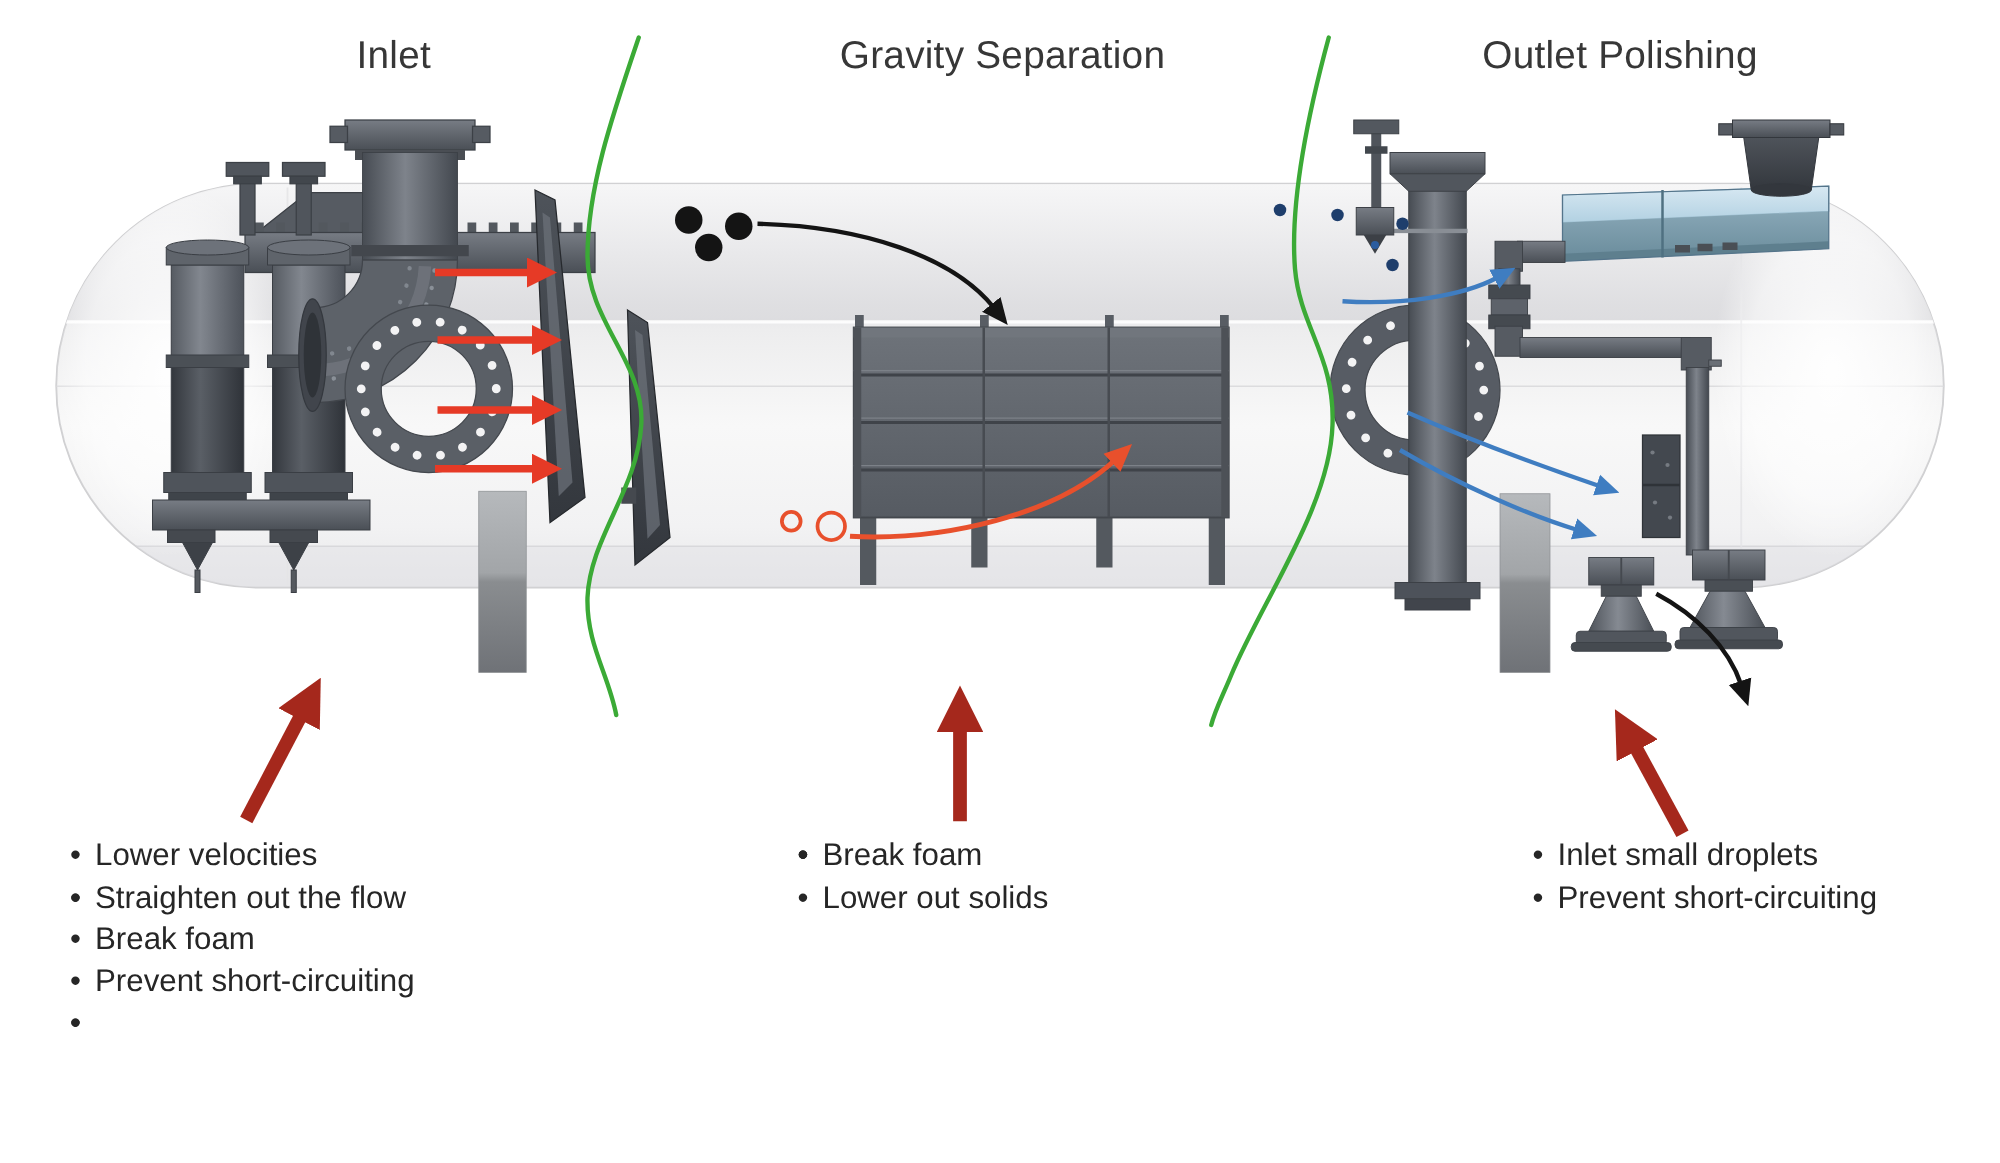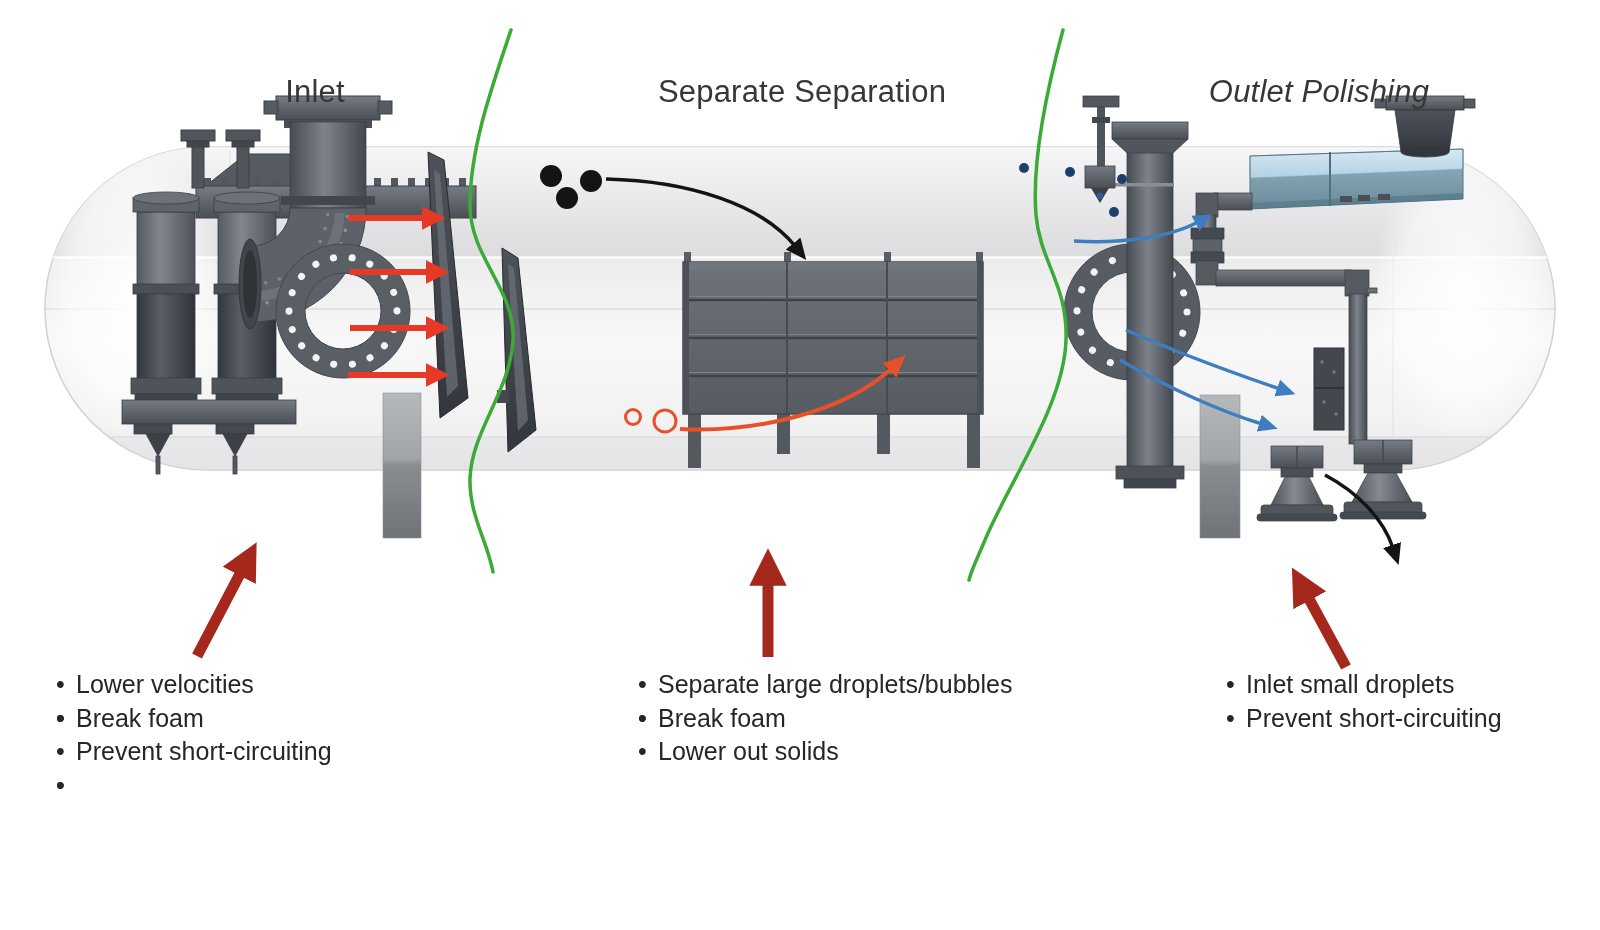--- a/index.html
+++ b/index.html
@@ -1,23 +1,23 @@
 <!DOCTYPE html>
 <html><head>
 <meta charset="utf-8">
 <style>
   html,body{margin:0;padding:0;background:#ffffff;}
   .canvas{position:relative;width:1600px;height:930px;background:#ffffff;overflow:hidden;
           font-family:"Liberation Sans", sans-serif;}
   .art{position:absolute;left:0;top:0;}
   .title{position:absolute;top:26px;font-size:31px;color:#373737;text-align:center;
-         letter-spacing:0.2px;margin-top:48px;}
+         letter-spacing:0.2px;}
   .title.inlet{left:165px;width:300px;}
   .title.gravity{left:602px;width:400px;}
-  .title.outlet{left:1119px;width:400px;font-style:italic;}
+  .title.outlet{left:1096px;width:400px;}
   .bullets{position:absolute;list-style:none;margin:0;padding:0;font-size:25px;color:#262626;}
   .bullets li{position:relative;padding-left:21px;line-height:33.5px;white-space:nowrap;}
   .bullets .bullet{position:absolute;left:1px;}
   .bullets.inlet{left:55px;top:668px;}
   .bullets.gravity{left:637px;top:668px;}
   .bullets.outlet{left:1225px;top:668px;}
 </style>
 </head>
 <body>
 
@@ -350,35 +350,35 @@
   <path d="M1325,475 C1357,492 1383,518 1393,548" fill="none" stroke="#141414" stroke-width="3.5" marker-end="url(#mBlack)"></path>
 
   <g stroke="#a5281c" stroke-width="11">
     <line x1="197" y1="656" x2="241" y2="572" marker-end="url(#mPointer)"></line>
     <line x1="768" y1="657" x2="768" y2="582" marker-end="url(#mPointer)"></line>
     <line x1="1346" y1="667" x2="1308" y2="597" marker-end="url(#mPointer)"></line>
   </g>
 </svg>
 
 <div class="title inlet">Inlet</div>
-<div class="title gravity">Separate Separation</div>
+<div class="title gravity">Gravity Separation</div>
 <div class="title outlet">Outlet Polishing</div>
 
 <ul class="bullets inlet">
   <li><span class="bullet">•</span><span>Lower velocities</span></li>
   <li><span class="bullet">•</span></li>
-  <li><span class="bullet">•</span></li>
+  <li><span class="bullet">•</span><span>Straighten out the flow</span></li>
   <li><span class="bullet">•</span><span>Break foam</span></li>
   <li><span class="bullet">•</span><span>Prevent short-circuiting</span></li>
   <li><span class="bullet">•</span></li>
   <li><span class="bullet">•</span></li>
 </ul>
 
 <ul class="bullets gravity">
-  <li><span class="bullet">•</span><span>Separate large droplets/bubbles</span></li>
+  <li><span class="bullet">•</span></li>
   <li><span class="bullet">•</span></li>
   <li><span class="bullet">•</span><span>Break foam</span></li>
   <li><span class="bullet">•</span><span>Lower out solids</span></li>
 </ul>
 
 <ul class="bullets outlet">
   <li><span class="bullet">•</span><span>Inlet small droplets</span></li>
   <li><span class="bullet">•</span><span>Prevent short-circuiting</span></li>
 </ul>
 

